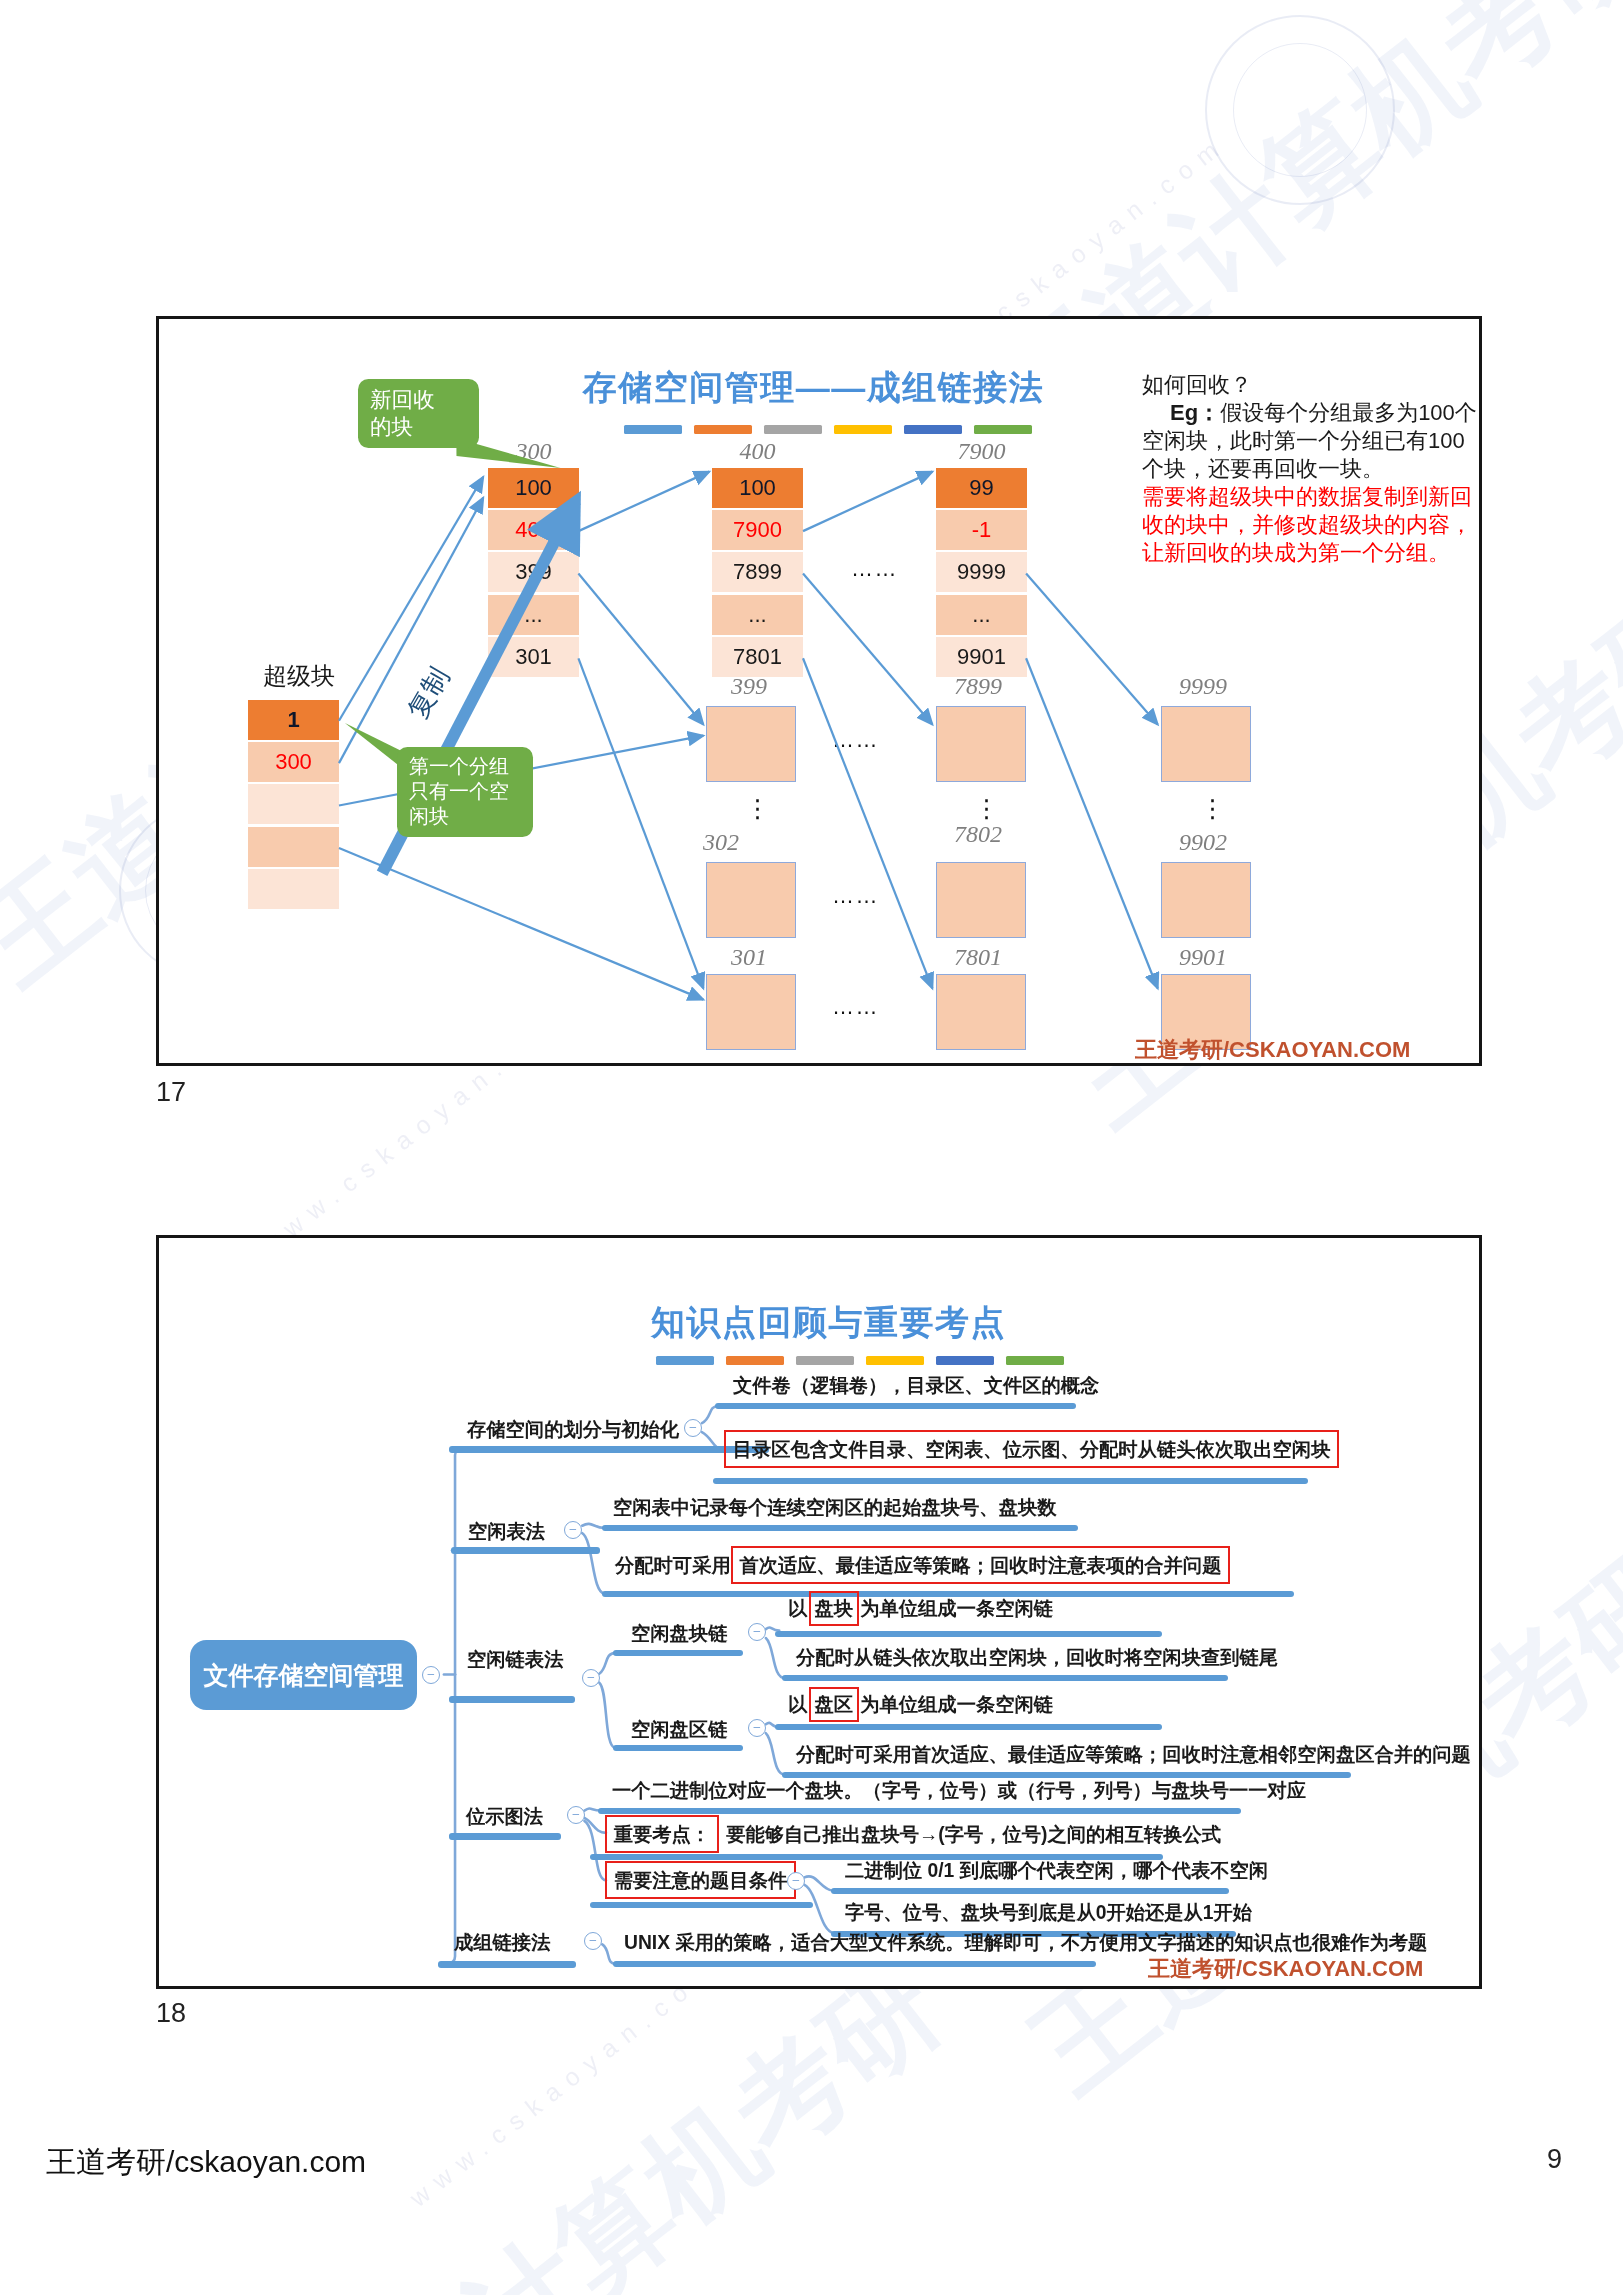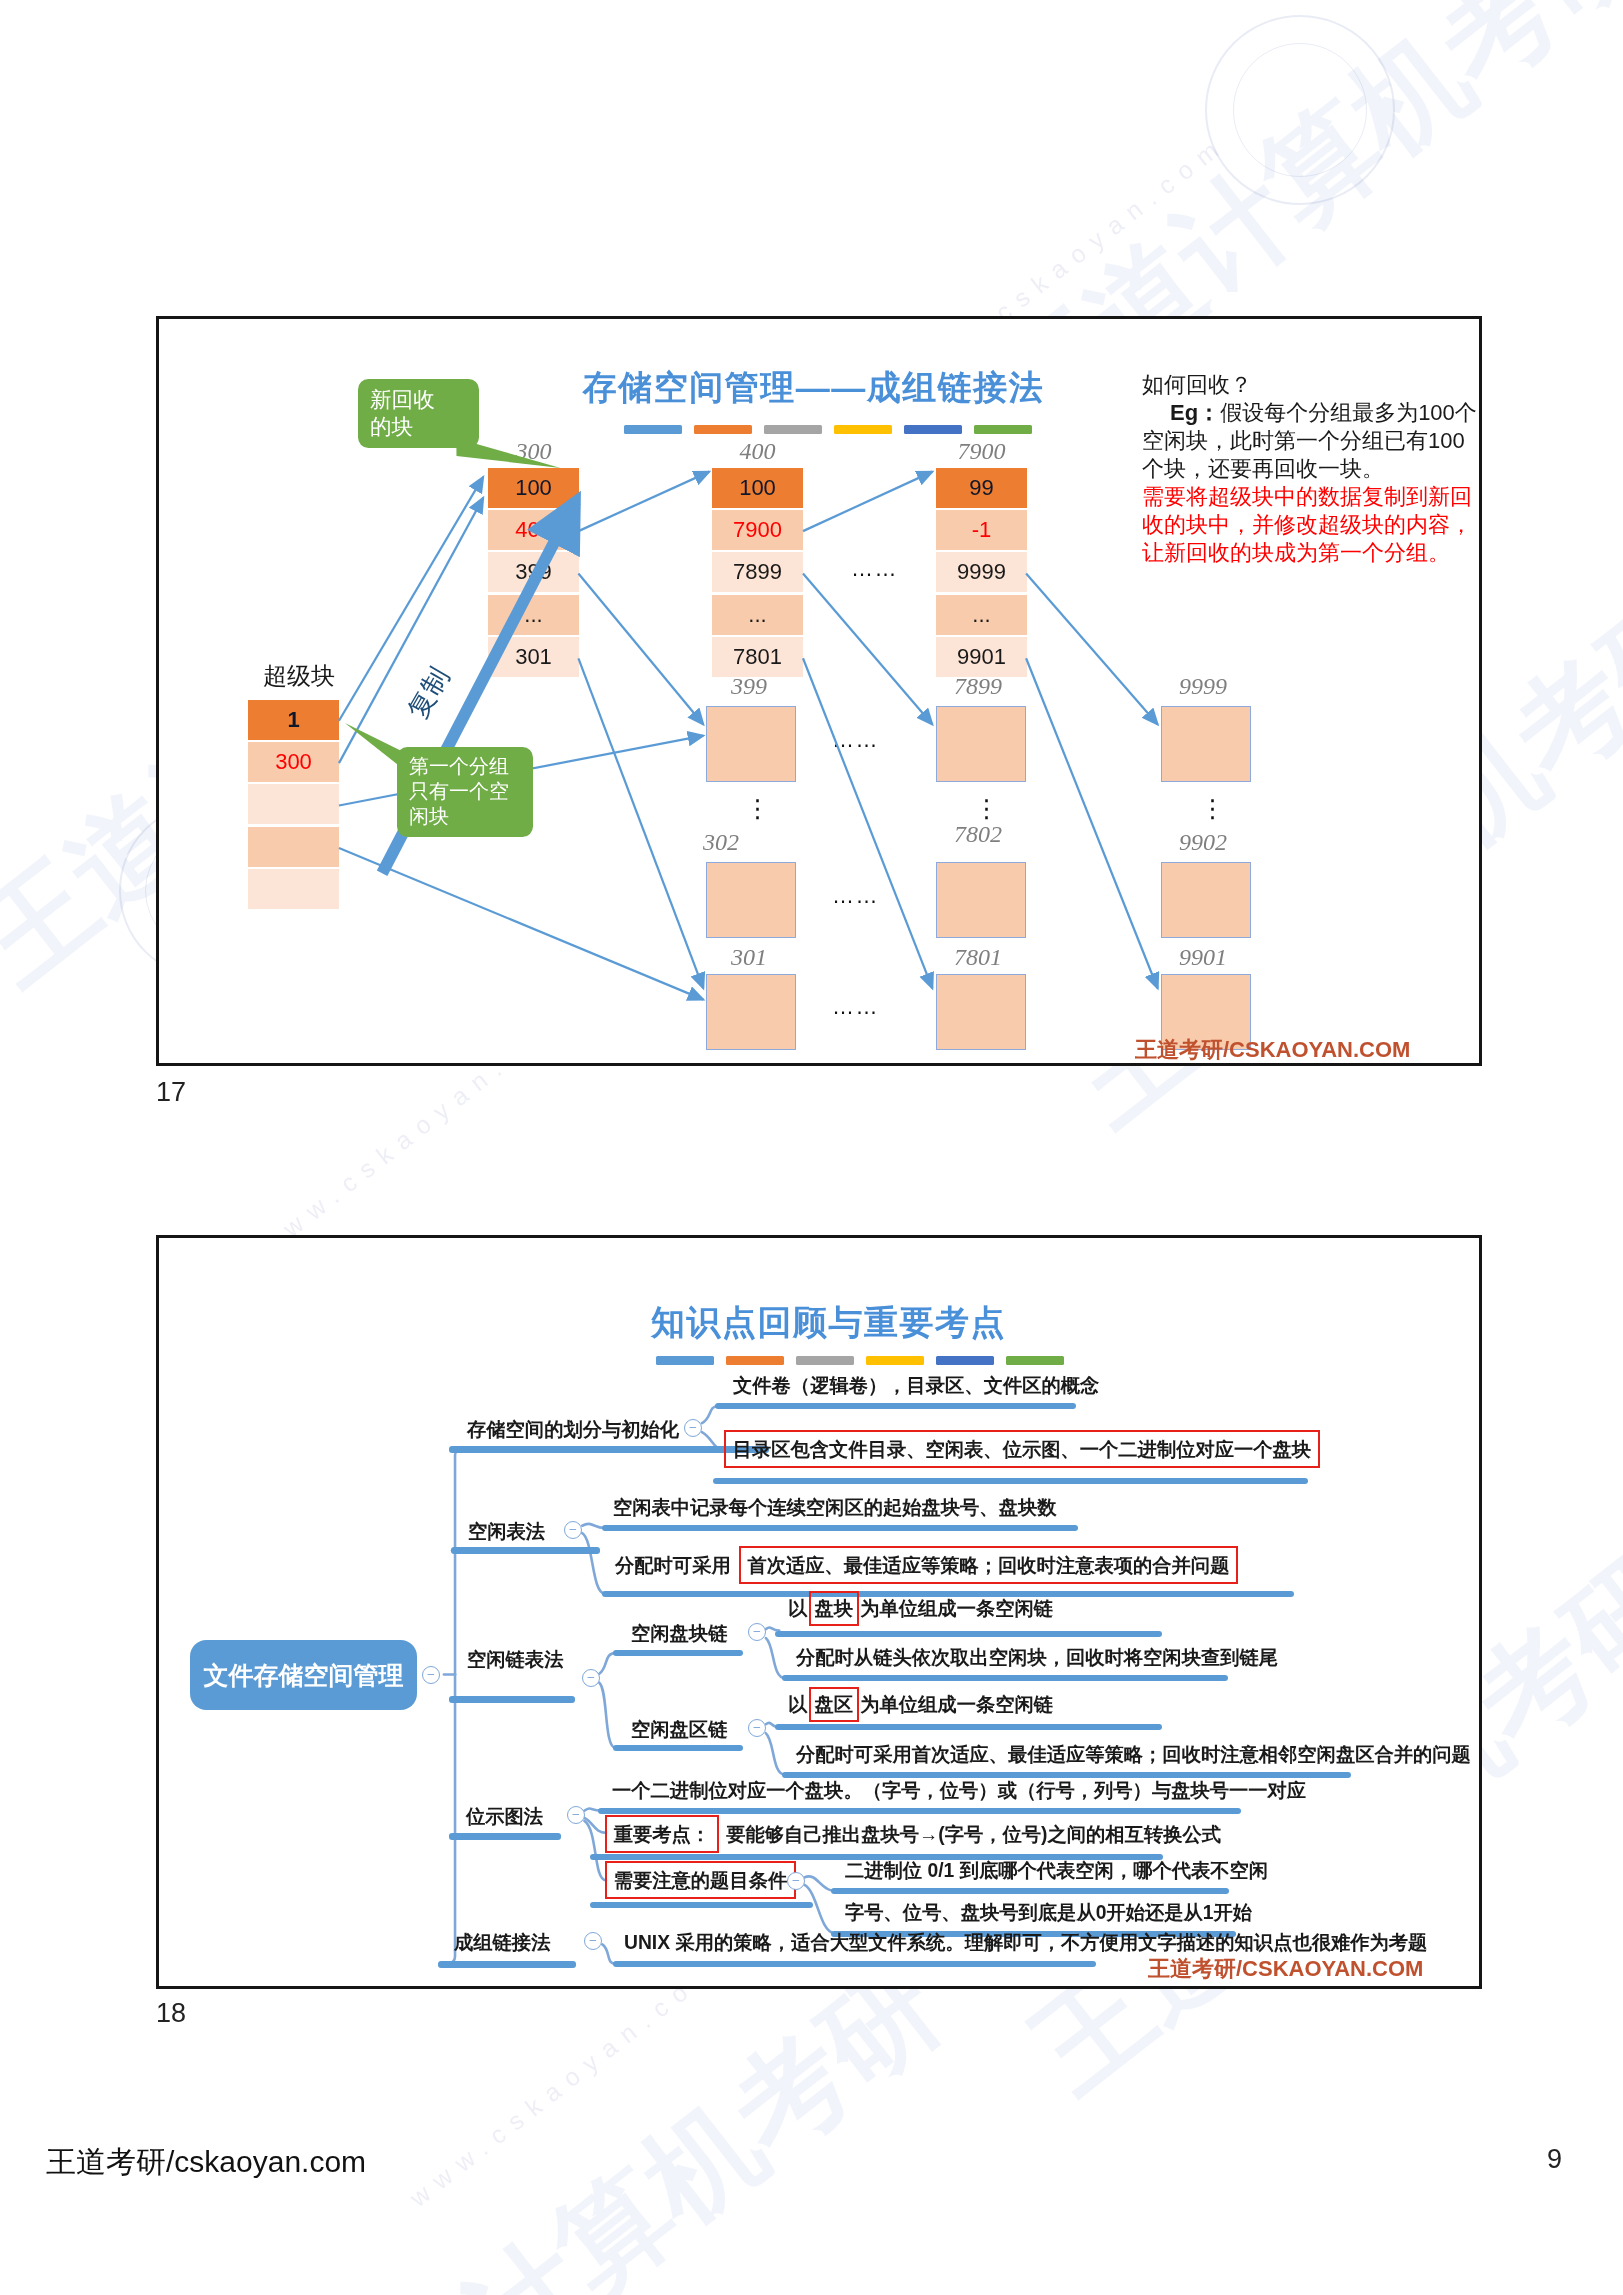--- a/index.html
+++ b/index.html
@@ -246,30 +246,30 @@
 
   <div class="root" style="left:31px;top:402px;width:227px;height:70px;">文件存储空间管理</div>
   <div class="minus" style="left:263px;top:428px;">−</div>
 
   <div class="mtext" style="left:308px;top:178px;">存储空间的划分与初始化</div>
   <div class="mbar lv1" style="left:290px;top:208px;width:320px;"></div>
   <div class="minus" style="left:525px;top:181px;">−</div>
   <div class="mtext" style="left:574px;top:134px;">文件卷（逻辑卷），目录区、文件区的概念</div>
   <div class="mbar" style="left:556px;top:165px;width:361px;"></div>
   <div class="leafrow" style="left:565px;top:192px;">
-      <span class="rbox">目录区包含文件目录、空闲表、位示图、一个二进制位对应一个盘块</span>
+      <span class="rbox">目录区包含文件目录、空闲表、位示图、分配时从链头依次取出空闲块</span>
     </div>
   <div class="mbar" style="left:554px;top:240px;width:595px;"></div>
 
   <div class="mtext" style="left:309px;top:280px;">空闲表法</div>
   <div class="mbar lv1" style="left:292px;top:309px;width:149px;"></div>
   <div class="minus" style="left:405px;top:283px;">−</div>
   <div class="mtext" style="left:454px;top:256px;text-align:right;">空闲表中记录每个连续空闲区的起始盘块号、盘块数</div>
   <div class="mbar" style="left:443px;top:287px;width:476px;"></div>
-  <div class="leafrow" style="left:456px;top:308px;gap:8px;">
+  <div class="leafrow" style="left:456px;top:308px;">
     <span>分配时可采用</span>
       <span class="rbox">首次适应、最佳适应等策略；回收时注意表项的合并问题</span>
   </div>
   <div class="mbar" style="left:443px;top:353px;width:692px;"></div>
 
   <div class="mtext" style="left:308px;top:408px;">空闲链表法</div>
   <div class="mbar lv1" style="left:290px;top:458px;width:126px;"></div>
   <div class="minus" style="left:423px;top:431px;">−</div>
 
   <div class="mtext" style="left:472px;top:382px;">空闲盘块链</div>

